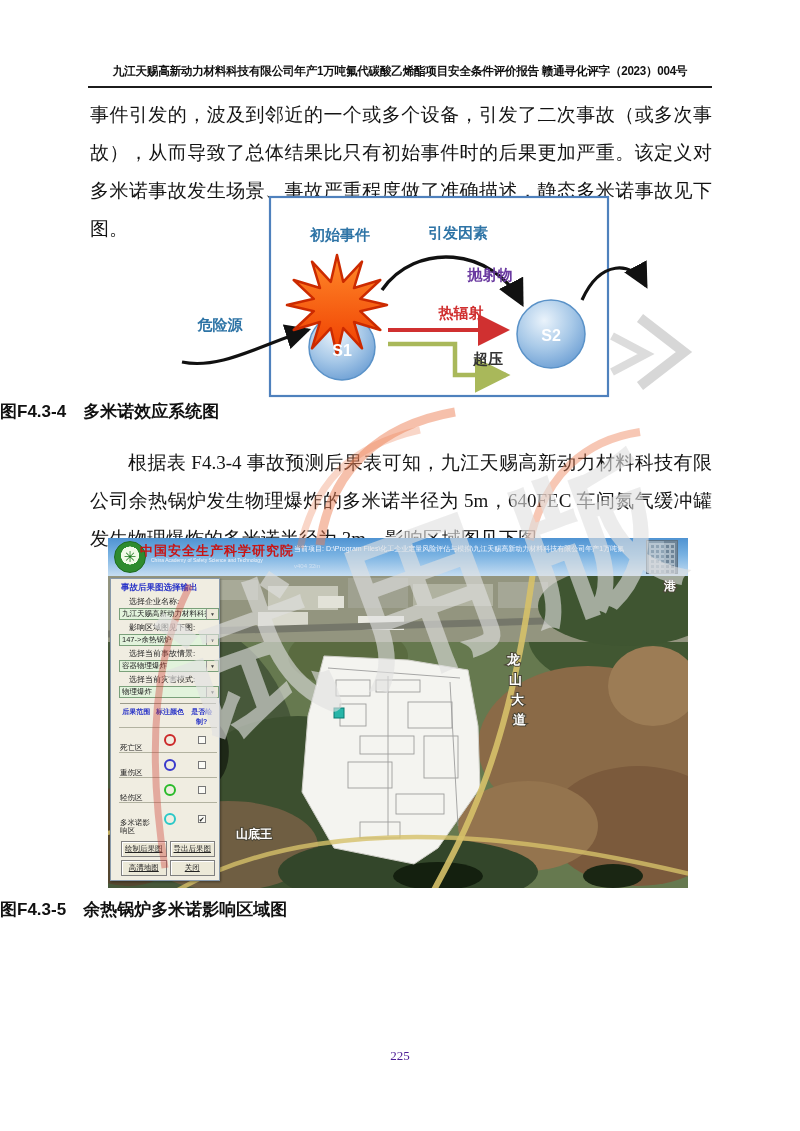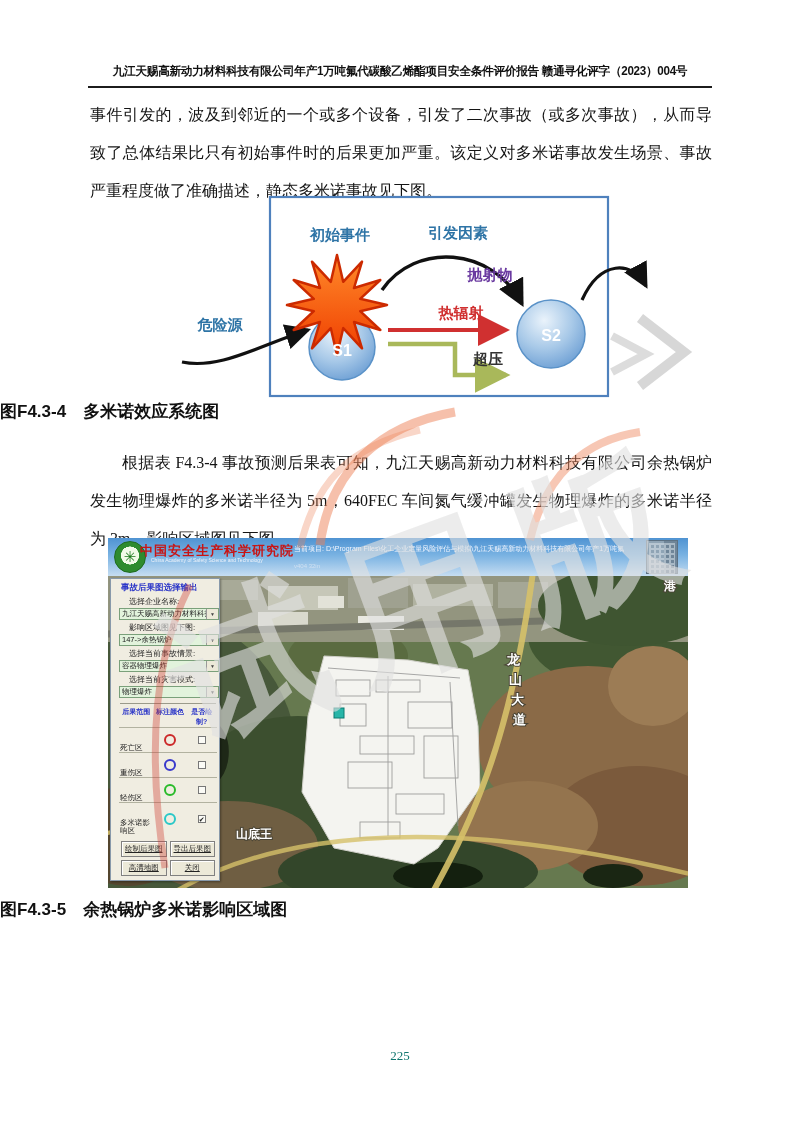--- a/index.html
+++ b/index.html
@@ -4,30 +4,30 @@
 <style>
   html,body{margin:0;padding:0;}
   body{width:800px;height:1131px;background:#ffffff;font-family:"Liberation Serif",serif;position:relative;overflow:hidden;}
   .abs{position:absolute;}
   
   #doc-header{left:88px;top:58px;width:624px;height:26px;line-height:26px;text-align:center;
     font-family:"Liberation Sans",sans-serif;font-weight:bold;font-size:12px;color:#111;
     white-space:nowrap;letter-spacing:-0.3px;transform:scaleX(0.97);transform-origin:center;}
   #doc-header-rule{left:88px;top:86px;width:624px;border-top:2px solid #1c1c1c;height:0;}
   
-  .para{left:90px;width:622px;font-size:16px;line-height:38px;color:#141414;text-align:justify;}
+  .para{left:90px;width:622px;font-size:19px;line-height:38px;color:#141414;text-align:justify;}
   #para1{top:96px;}
   #para2{top:424px;text-indent:2em;margin-top:20px;}
   
   .fig-caption{left:0;width:800px;text-align:left;font-family:"Liberation Sans",sans-serif;
     font-weight:bold;font-size:17px;color:#111;}
   #fig1-caption{top:400px;}
   #fig2-caption{top:898px;}
   
-  #page-number{left:0;top:1048px;width:800px;text-align:center;font-size:13px;color:#0f766e;}
+  #page-number{left:0;top:1048px;width:800px;text-align:center;font-size:13px;color:#4c1d95;}
   
   #app{left:108px;top:538px;width:580px;height:350px;background:#dfe7ee;}
   #app-header{position:absolute;left:0;top:0;width:580px;height:38px;
     background:linear-gradient(180deg,#4f93d2 0%,#79b2e2 45%,#a9cdec 80%,#c6def2 100%);overflow:hidden;}
   #app-logo{position:absolute;left:6px;top:3px;width:30px;height:30px;border-radius:50%;
     background:radial-gradient(circle at 50% 45%,#f2fae8 0 40%,#2e8b2e 41% 100%);
     border:1px solid #1e6b1e;color:#1e7a1e;font-size:15px;line-height:30px;text-align:center;
     font-family:"Liberation Sans",sans-serif;}
   #app-org-cn{position:absolute;left:32px;top:4px;font-family:"Liberation Sans",sans-serif;
     font-weight:bold;font-size:13px;color:#c81414;letter-spacing:1px;white-space:nowrap;}

